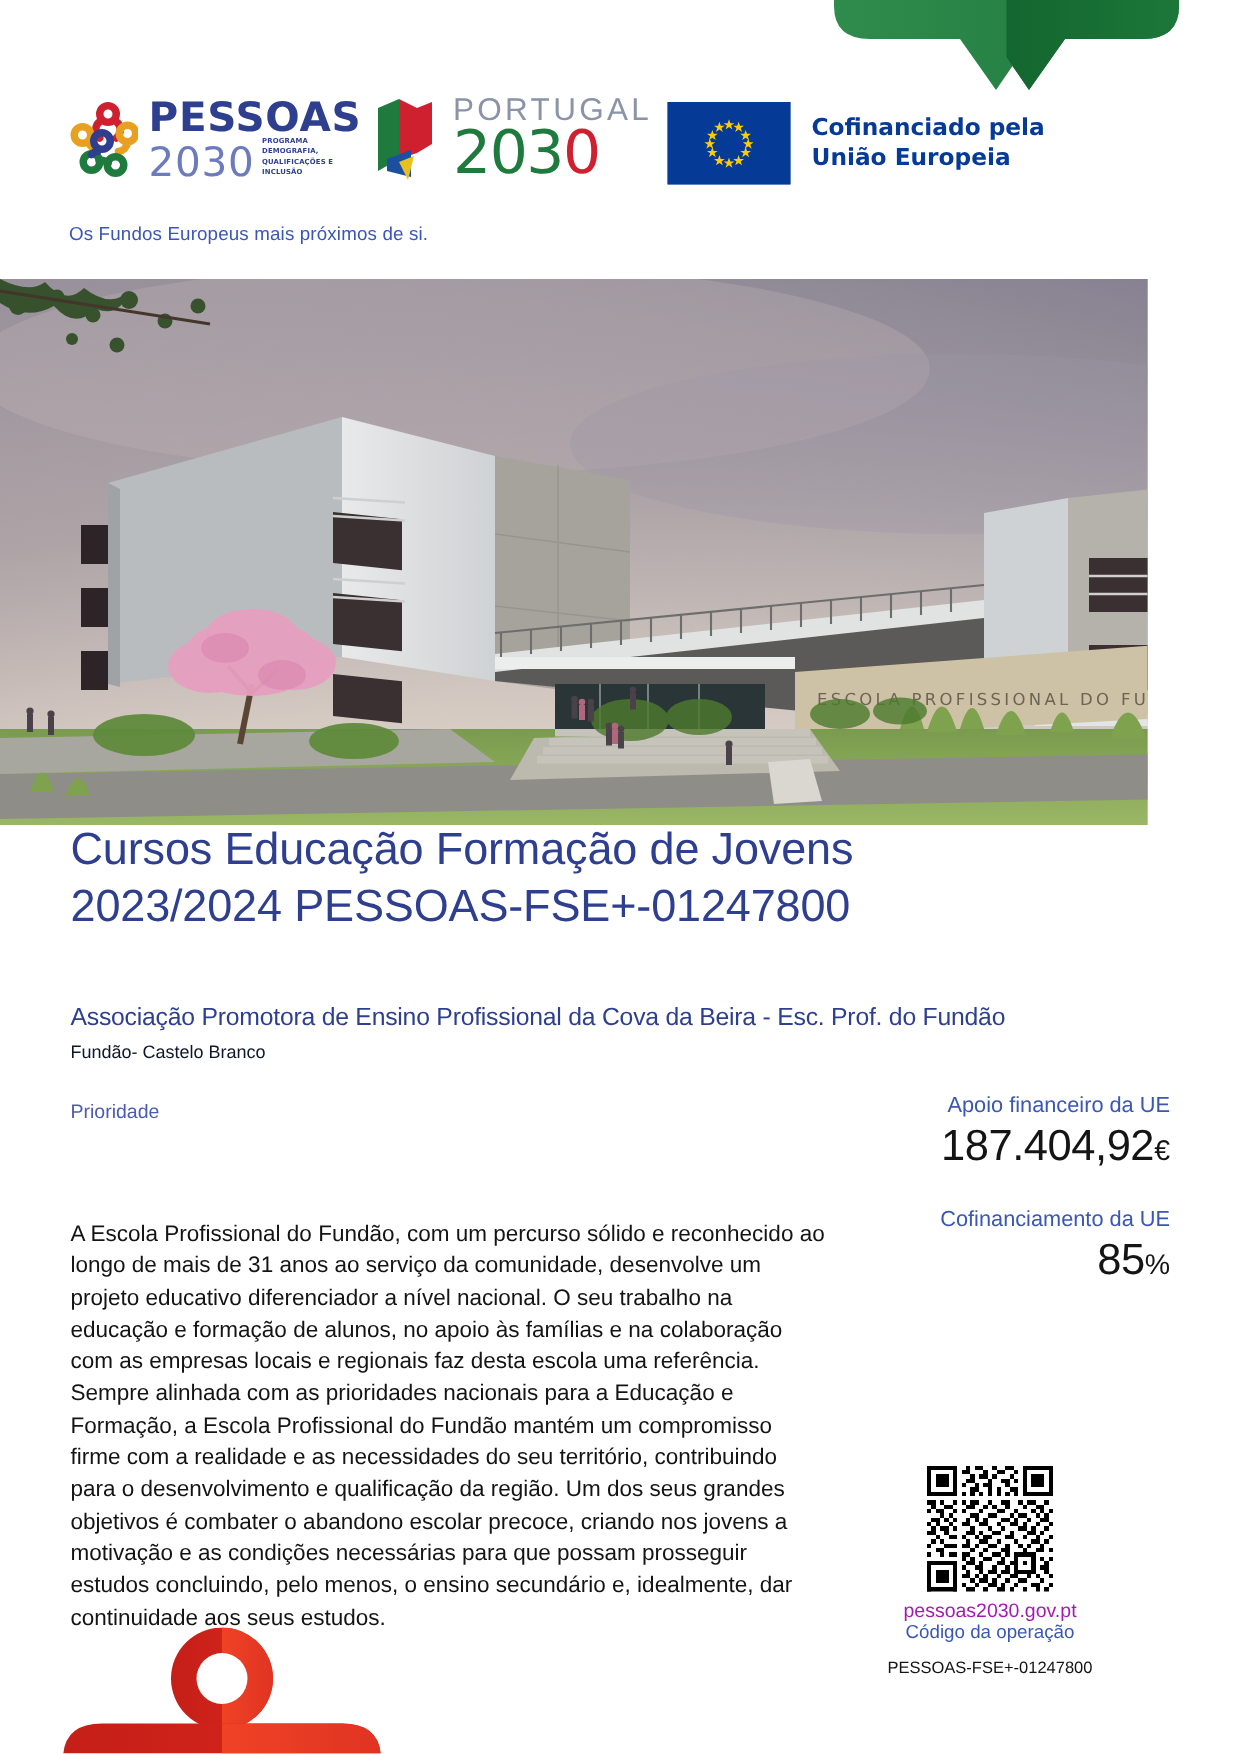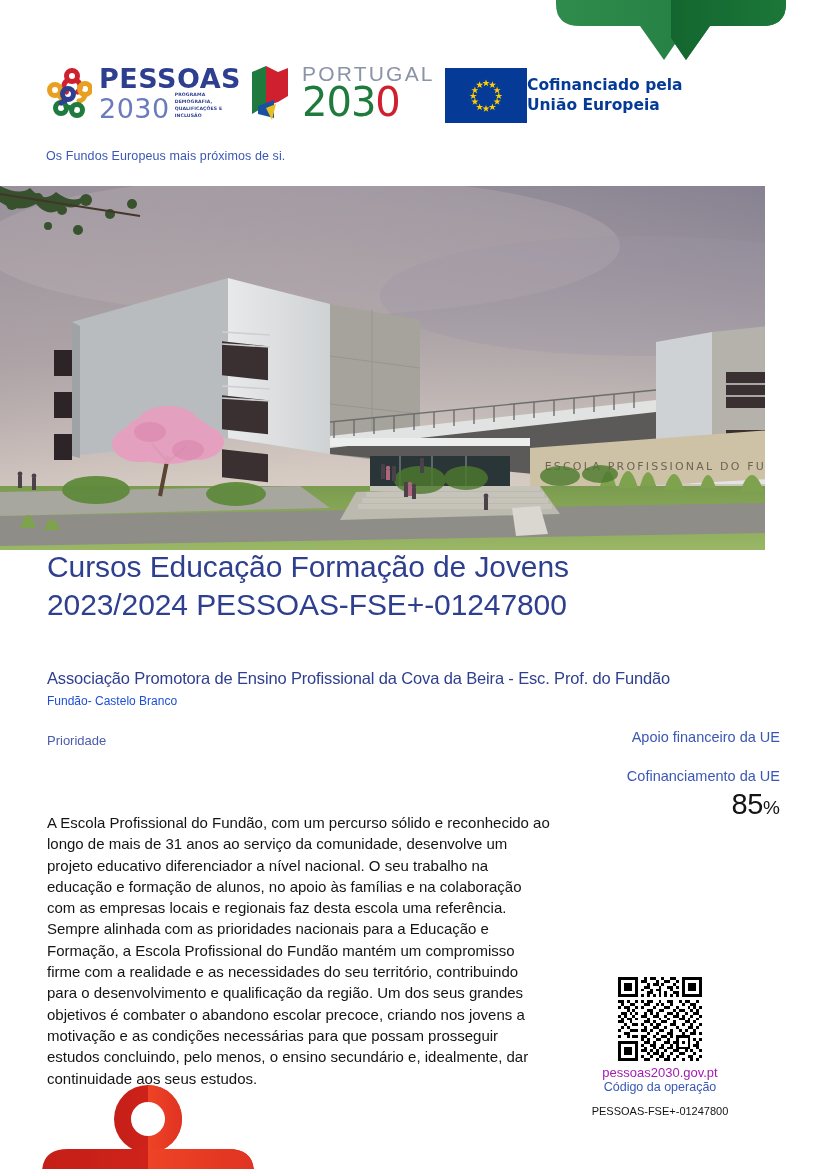--- a/index.html
+++ b/index.html
@@ -90,21 +90,21 @@
     font-size: 40px;
     line-height: .92;
     letter-spacing: -1px;
   }
   .pt-20 { color: #1f7a3d; }
   .pt-0  { color: #cf2030; }
 
   
   .eu-logo {
     position: absolute; left: 445px; top: 2px;
-    display: flex; align-items: center; 
+    display: flex; align-items: center; gap: 14px;
   }
   .eu-flag {
     width: 82px; height: 55px;
     background: #053b96;
     position: relative;
   }
   .eu-text {
     font-family: "DejaVu Sans", sans-serif;
     font-weight: bold;
     font-size: 15.5px;
@@ -148,21 +148,21 @@
     font-family: "Liberation Sans", sans-serif;
     font-size: 16.5px;
     color: #2e3f8f;
     letter-spacing: -.15px;
     white-space: nowrap;
   }
   .location {
     position: absolute; left: 47px; top: 694px;
     font-family: "Liberation Sans", sans-serif;
     font-size: 12px;
-    color: #1d4ed8;
+    color: #0f172a;
   }
 
   .priority-label {
     position: absolute; left: 47px; top: 733px;
     font-family: "Liberation Sans", sans-serif;
     font-size: 13px;
     color: #4a5bb0;
   }
   .priority-text {
     position: absolute; left: 47px; top: 750px;
@@ -541,20 +541,23 @@
   <div class="org">Associação Promotora de Ensino Profissional da Cova da Beira - Esc. Prof. do Fundão</div>
   <div class="location">Fundão- Castelo Branco</div>
 
   <div class="priority-label">Prioridade</div>
 
   <div class="body-text">A Escola Profissional do Fundão, com um percurso sólido e reconhecido ao longo de mais de 31 anos ao serviço da comunidade, desenvolve um projeto educativo diferenciador a nível nacional. O seu trabalho na educação e formação de alunos, no apoio às famílias e na colaboração com as empresas locais e regionais faz desta escola uma referência. Sempre alinhada com as prioridades nacionais para a Educação e Formação, a Escola Profissional do Fundão mantém um compromisso firme com a realidade e as necessidades do seu território, contribuindo para o desenvolvimento e qualificação da região. Um dos seus grandes objetivos é combater o abandono escolar precoce, criando nos jovens a motivação e as condições necessárias para que possam prosseguir estudos concluindo, pelo menos, o ensino secundário e, idealmente, dar continuidade aos seus estudos.</div>
 
   <div class="figures">
     <div class="fig-block">
       <div class="fig-label">Apoio financeiro da UE</div>
+      <div class="fig-value">
+        <span>187.404,92</span><span class="fig-unit">€</span>
+      </div>
     </div>
     <div class="fig-block">
       <div class="fig-label">Cofinanciamento da UE</div>
       <div class="fig-value">
         <span>85</span><span class="fig-unit">%</span>
       </div>
     </div>
   </div>
 
   <div class="qr-block">

